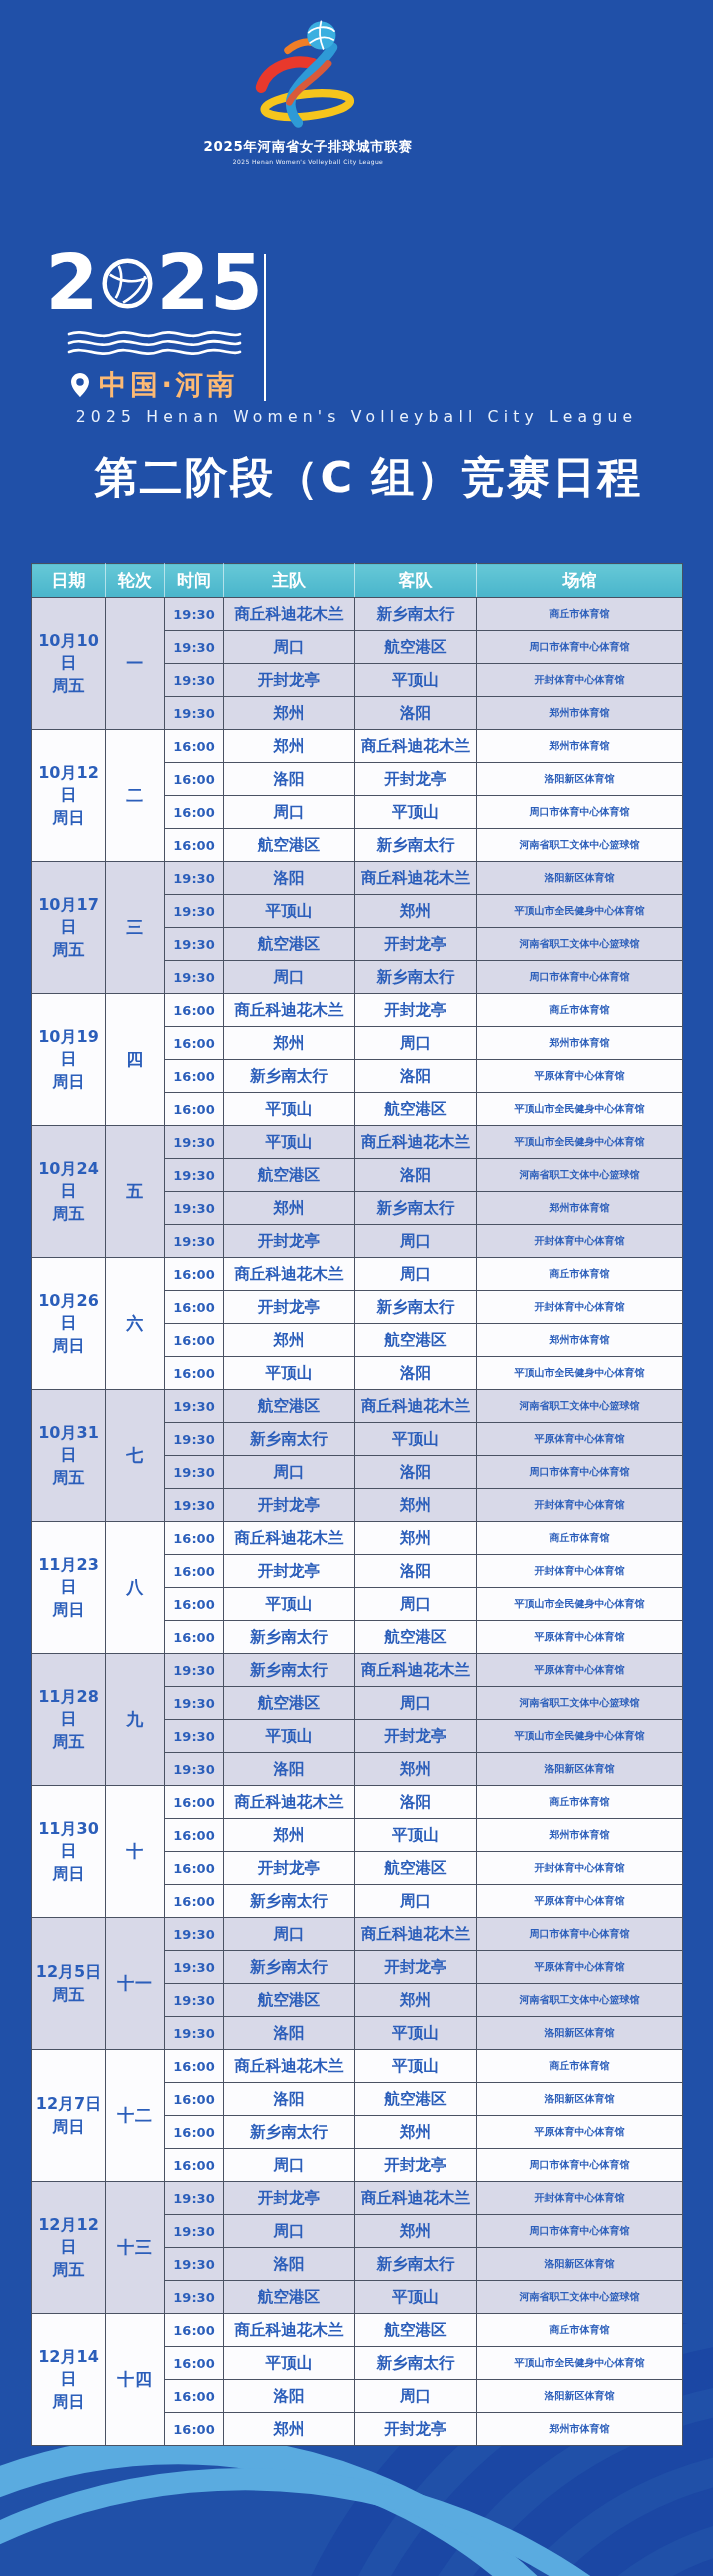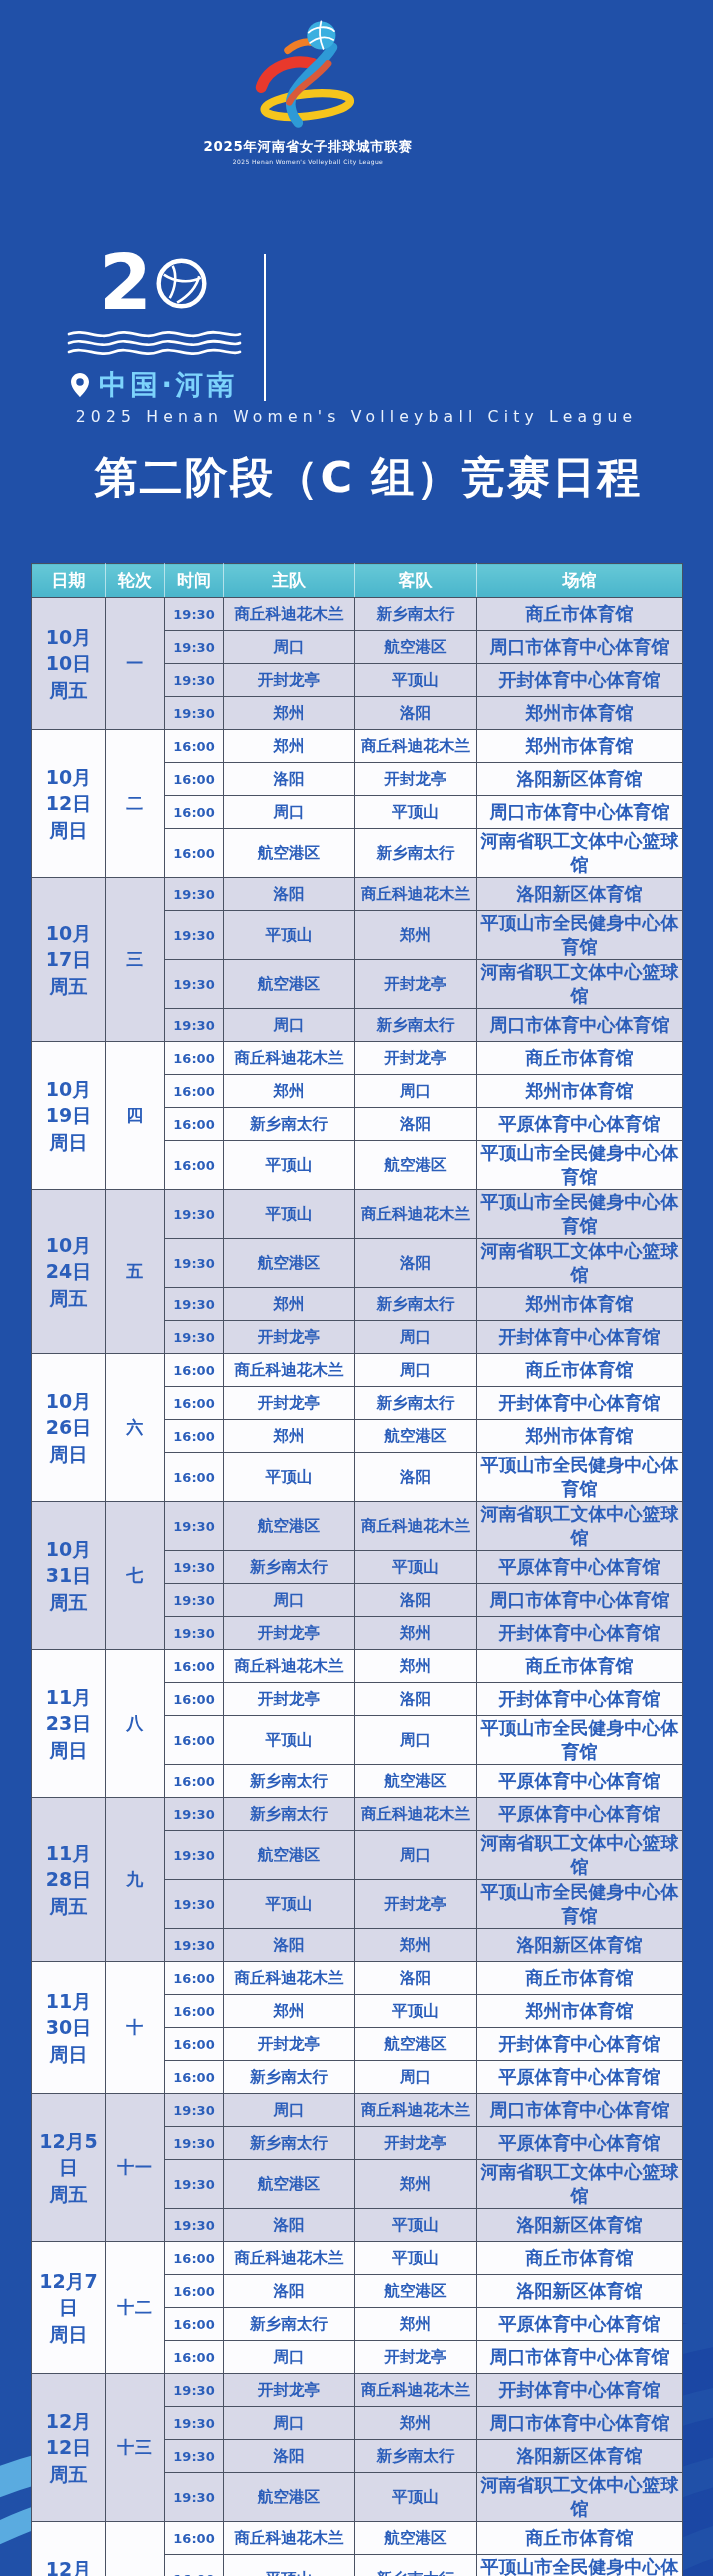--- a/index.html
+++ b/index.html
@@ -12,21 +12,21 @@
   
   .logo-block{position:absolute;top:19.3px;left:0;width:616px;display:flex;flex-direction:column;align-items:center;}
   .logo-art{width:126px;height:113px;}
   .logo-title{margin-top:6px;color:#ffffff;font-size:13.4px;font-weight:600;letter-spacing:0.7px;}
   .logo-sub{margin-top:2.2px;color:rgba(255,255,255,.92);font-size:6px;letter-spacing:0.4px;}
   
   .year-block{position:absolute;top:245px;left:43px;width:223px;text-align:center;}
   .year-row{display:flex;align-items:center;justify-content:center;color:#fff;font-size:76px;font-weight:800;line-height:1;letter-spacing:0.7px;}
   .ball-zero{width:53px;height:53px;margin:0 2.2px;}
   .waves{display:block;margin:7.4px auto 0;width:177px;height:30px;}
-  .location-row{margin-top:9px;display:flex;align-items:center;justify-content:center;gap:10px;color:#7dd3fc;font-size:27.5px;font-weight:700;letter-spacing:3.7px;}
+  .location-row{margin-top:9px;display:flex;align-items:center;justify-content:center;gap:10px;color:#fdba74;font-size:27.5px;font-weight:700;letter-spacing:3.7px;}
   .pin-icon{width:18px;height:24px;}
   .v-divider{position:absolute;left:264px;top:254px;width:2.2px;height:147px;background:#ffffff;}
   .cn-title{position:absolute;top:246px;left:284px;width:398px;text-align:center;color:#fff;}
   .cn-title-l1{font-size:51px;font-weight:800;letter-spacing:2.2px;line-height:1.1;}
   .cn-title-l2{font-size:72px;font-weight:800;letter-spacing:12px;line-height:1.05;margin-top:1.5px;text-indent:12px;}
   .tagline{position:absolute;top:408px;left:0;width:713px;text-align:center;color:#E9F1FC;font-size:15.6px;font-weight:500;letter-spacing:5.2px;}
   .section-title{position:absolute;top:449px;left:0;width:713px;margin:0;text-align:center;color:#ffffff;font-size:43px;font-weight:800;letter-spacing:2.2px;padding-left:12px;}
   
   .table-wrap{position:absolute;top:563px;left:31px;}
   table.sched{border-collapse:collapse;table-layout:fixed;width:651px;border:0.7px solid #465062;padding-left:45px;}
@@ -35,24 +35,24 @@
     color:#ffffff;font-size:17px;font-weight:700;
     border-left:0.7px solid rgba(255,255,255,.55);border-bottom:0.7px solid #465062;
   }
   .sched th:first-child{border-left:none;}
   .sched td{
     height:32px;border:0.7px solid #4A5263;text-align:center;vertical-align:middle;
     color:#2B5EBA;font-weight:700;font-size:15.6px;padding:0 1.5px;overflow:hidden;
   }
   tr.g-odd td{background:#D8D9E8;}
   tr.g-even td{background:#FCFCFE;}
-  td.date-cell{font-size:19px;line-height:1.4;}
+  td.date-cell{font-size:16px;line-height:1.4;}
   td.round-cell{font-size:17px;letter-spacing:0.7px;}
   td.time-cell{font-size:13px;font-weight:700;}
-  td.venue-cell{font-size:18px;letter-spacing:0;margin-left:23px;}
+  td.venue-cell{font-size:10px;letter-spacing:0;margin-left:23px;}
 </style>
 </head>
 <body>
 
 <svg class="decor-bottom" viewBox="0 0 960 340">
   <g fill="none">
     <circle cx="700" cy="1030" r="600" stroke="#3B68C0" stroke-width="16" opacity="0.55"></circle>
     <circle cx="700" cy="1030" r="650" stroke="#3B68C0" stroke-width="10" opacity="0.45"></circle>
     <circle cx="1080" cy="660" r="250" stroke="#1B47A4" stroke-width="46"></circle>
     <circle cx="1080" cy="660" r="340" stroke="#1B47A4" stroke-width="48"></circle>
@@ -84,20 +84,21 @@
 
 <div class="year-block">
   <div class="year-row">
     <span>2</span>
     <svg class="ball-zero" viewBox="0 0 72 72">
       <g fill="none" stroke="#ffffff">
         <circle cx="36" cy="36" r="31" stroke-width="6"></circle>
         <path d="M12,24 C26,34 48,36 62,28 M20,56 C28,42 30,24 24,12 M30,62 C44,54 56,42 60,26" stroke-width="3.5"></path>
       </g>
     </svg>
+    <span>25</span>
   </div>
   <svg class="waves" viewBox="0 0 238 40">
     <g fill="none" stroke="#ffffff" stroke-width="3.6" stroke-linecap="round">
       <path d="M4,8 C24,0 44,16 64,8 C84,0 104,16 124,8 C144,0 164,16 184,8 C204,0 224,14 234,8"></path>
       <path d="M4,20 C24,12 44,28 64,20 C84,12 104,28 124,20 C144,12 164,28 184,20 C204,12 224,26 234,20"></path>
       <path d="M4,32 C24,24 44,40 64,32 C84,24 104,40 124,32 C144,24 164,40 184,32 C204,24 224,38 234,32"></path>
     </g>
   </svg>
   <div class="location-row">
     <svg class="pin-icon" viewBox="0 0 24 32">

